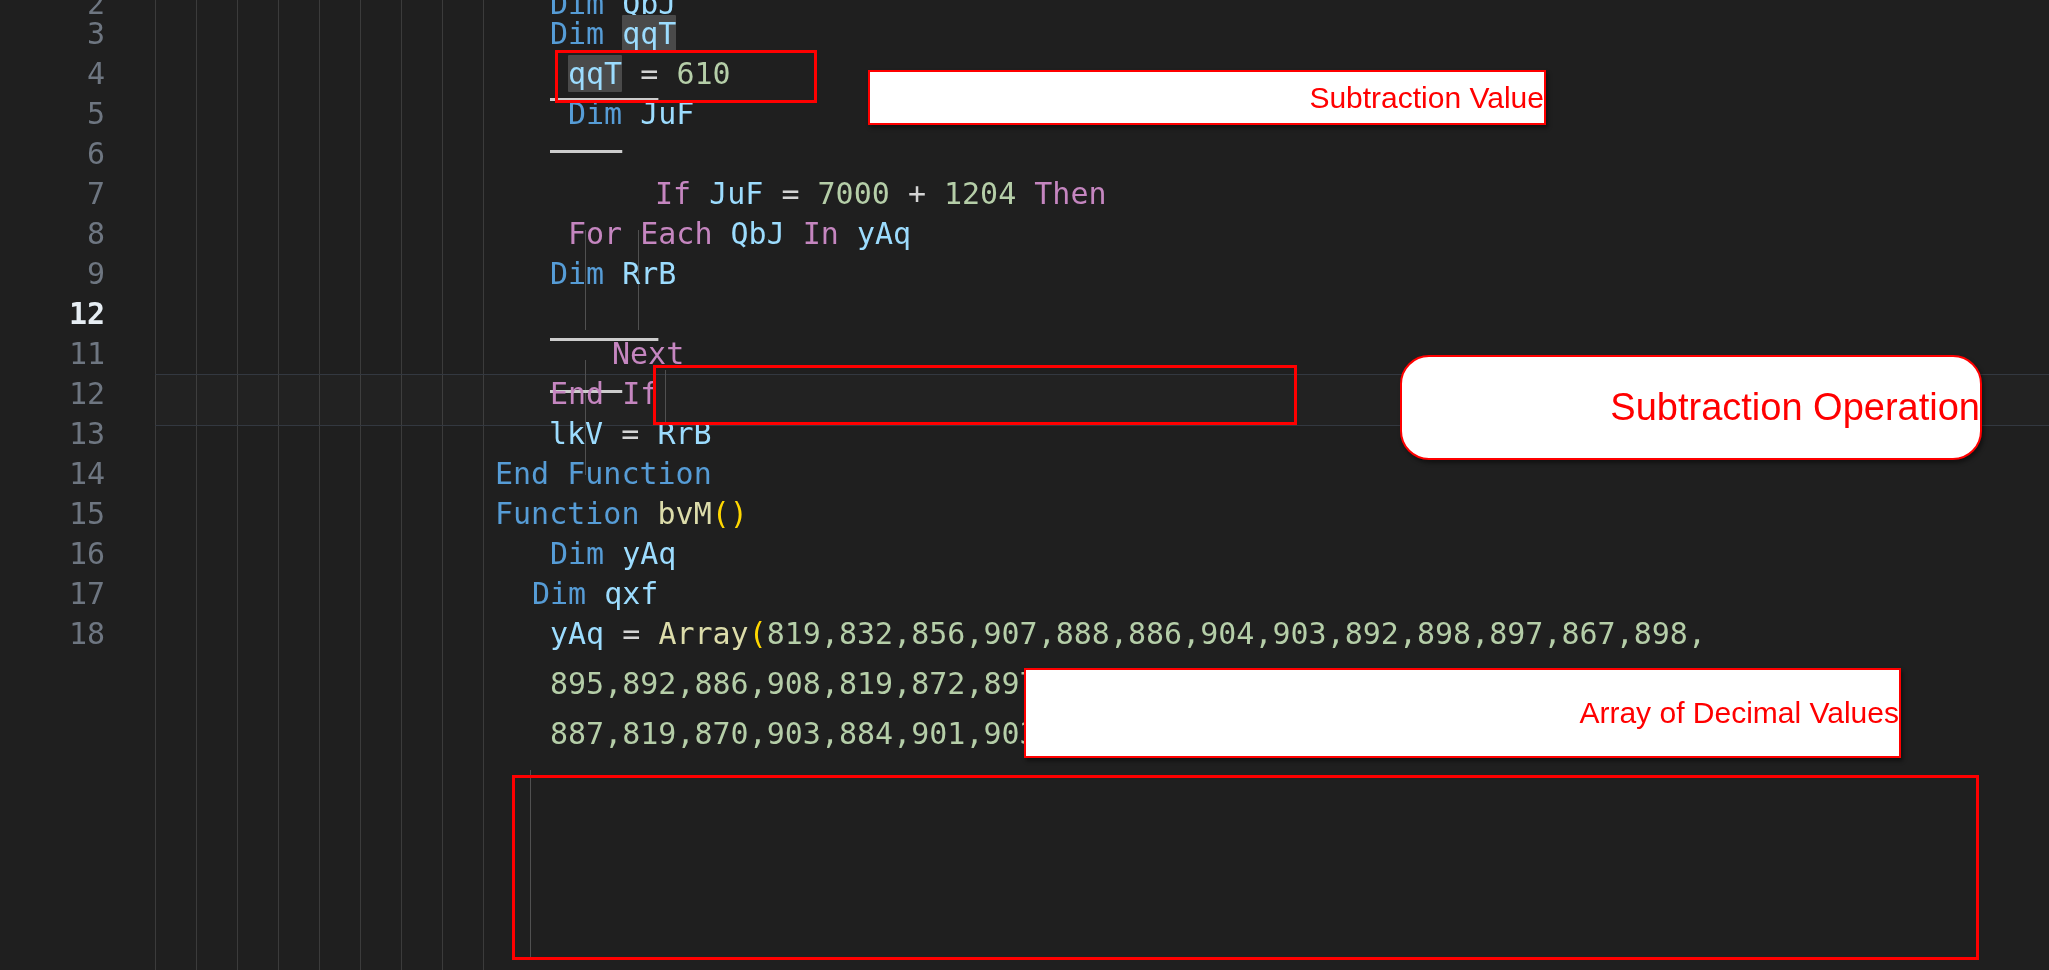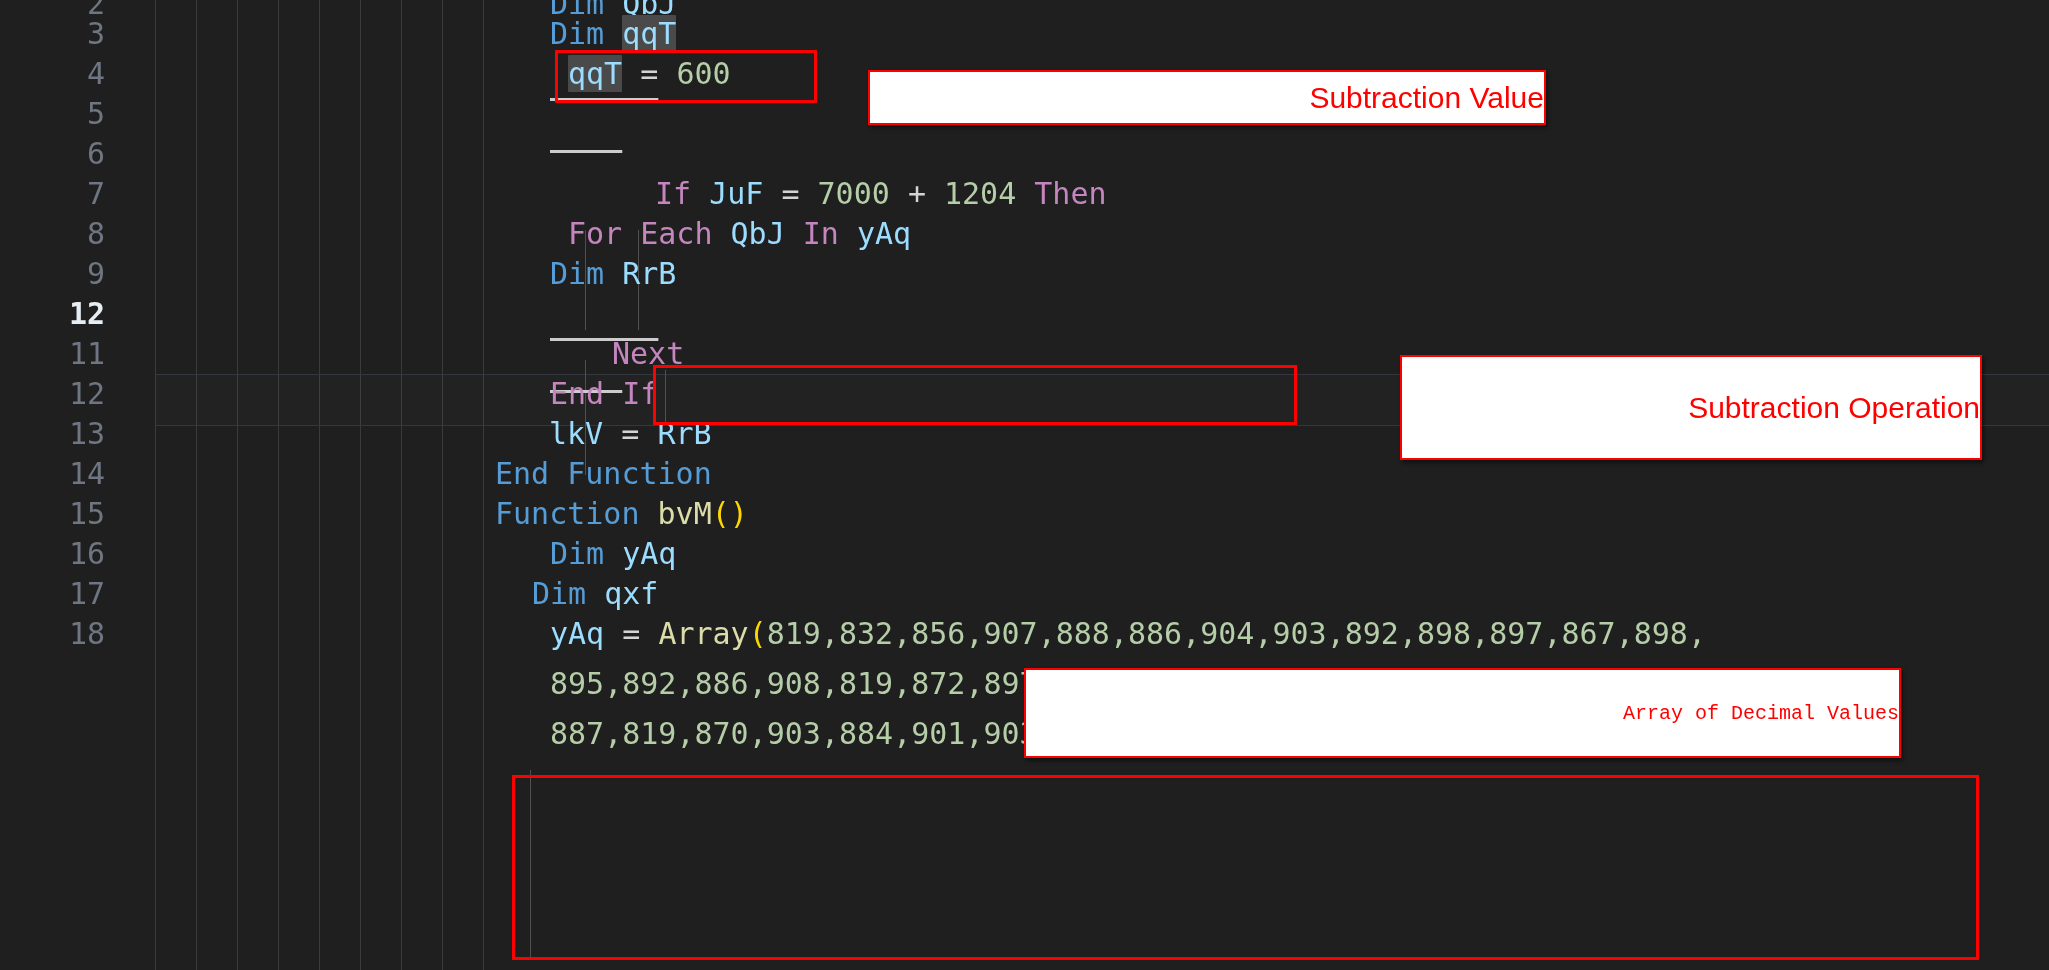--- a/index.html
+++ b/index.html
@@ -209,23 +209,26 @@
 
     <div class="line" style="top:-22px; left:550px;">
       <span class="txt"><span class="kw2">Dim</span> <span class="var">QbJ</span></span>
     </div>
 
     <div class="line" style="top:8px; left:550px;text-decoration:underline;">
       <span class="txt"><span class="kw2">Dim</span> <span class="var selmatch">qqT</span></span>
     </div>
 
     <div class="line" style="top:48px; left:568px;">
-      <span class="txt"><span class="var selmatch">qqT</span> <span class="op">=</span> <span class="num">600</span></span>
-    </div>
-
+      <span class="txt"><span class="var selmatch">qqT</span> <span class="op">=</span> <span class="num">610</span></span>
+    </div>
+
+    <div class="line" style="top:88px; left:568px;">
+      <span class="txt"><span class="kw2">Dim</span> <span class="var">JuF</span></span>
+    </div>
 
 
     <div class="line" style="top:168px; left:655px;">
       <span class="txt"><span class="kw">If</span> <span class="var">JuF</span> <span class="op">=</span> <span class="num">7000</span> <span class="op">+</span> <span class="num">1204</span> <span class="kw">Then</span></span>
     </div>
 
     <div class="line" style="top:208px; left:568px;">
       <span class="txt"><span class="kw">For Each</span> <span class="var">QbJ</span> <span class="kw">In</span> <span class="var">yAq</span></span>
     </div>
 
@@ -277,21 +280,21 @@
   </div>
 
   <div class="focus-rect" style="left:555px;  top:50px;  width:262px;  height:53px;"></div>
   <div class="focus-rect" style="left:653px;  top:365px; width:644px;  height:60px;"></div>
   <div class="focus-rect" style="left:512px;  top:775px; width:1467px; height:185px;"></div>
 
   <div class="callout" style="left:868px; top:70px; width:678px; height:55px; font-size:30px;">
     <span>Subtraction Value</span>
   </div>
 
-  <div class="callout" style="left:1400px; top:355px; width:582px; height:105px; font-size:30px;">
+  <div class="callout" style="left:1400px; top:355px; width:582px; height:105px; font-size:38px;border-radius:29px;">
     <span>Subtraction Operation</span>
   </div>
 
-  <div class="callout" style="left:1024px; top:668px; width:877px; height:90px; font-size:20px;font-family:Liberation Mono, monospace;">
+  <div class="callout" style="left:1024px; top:668px; width:877px; height:90px; font-size:30px;">
     <span>Array of Decimal Values</span>
   </div>
 
 </div>
 
 </body></html>

